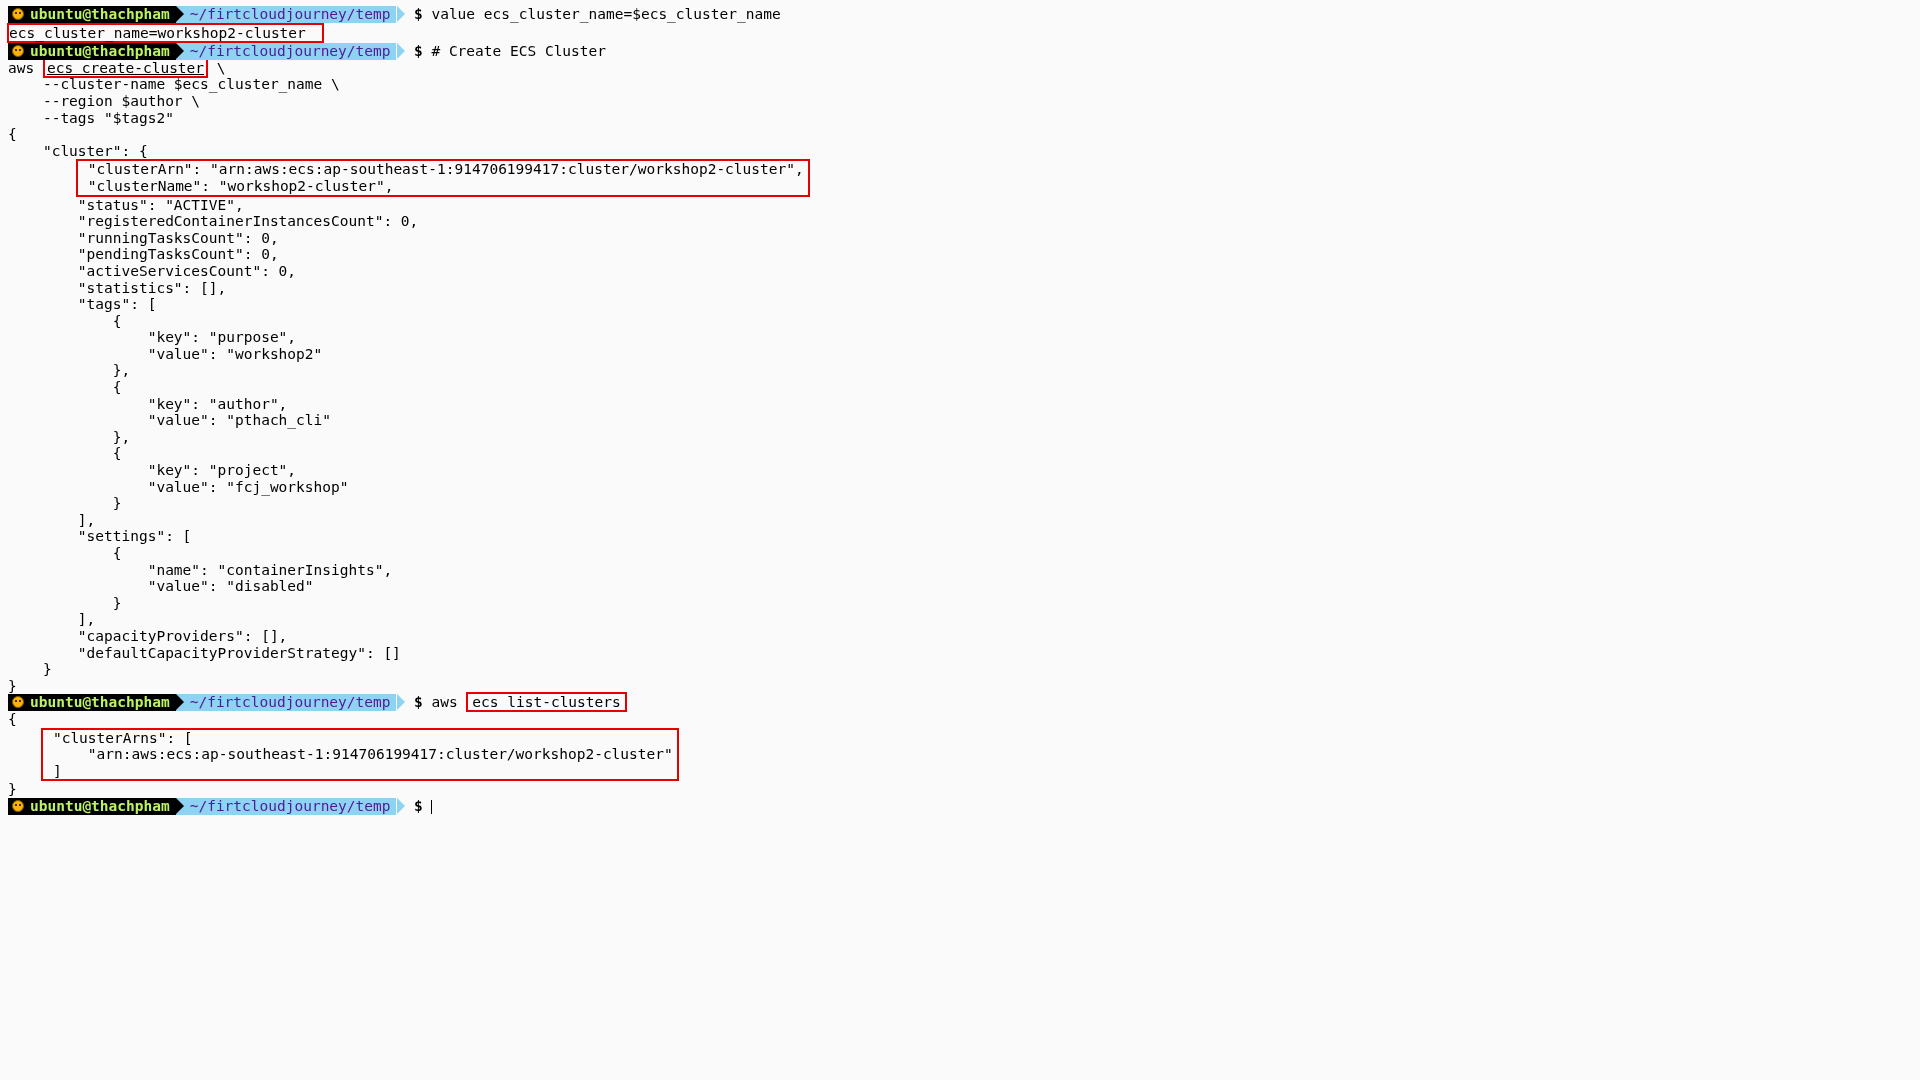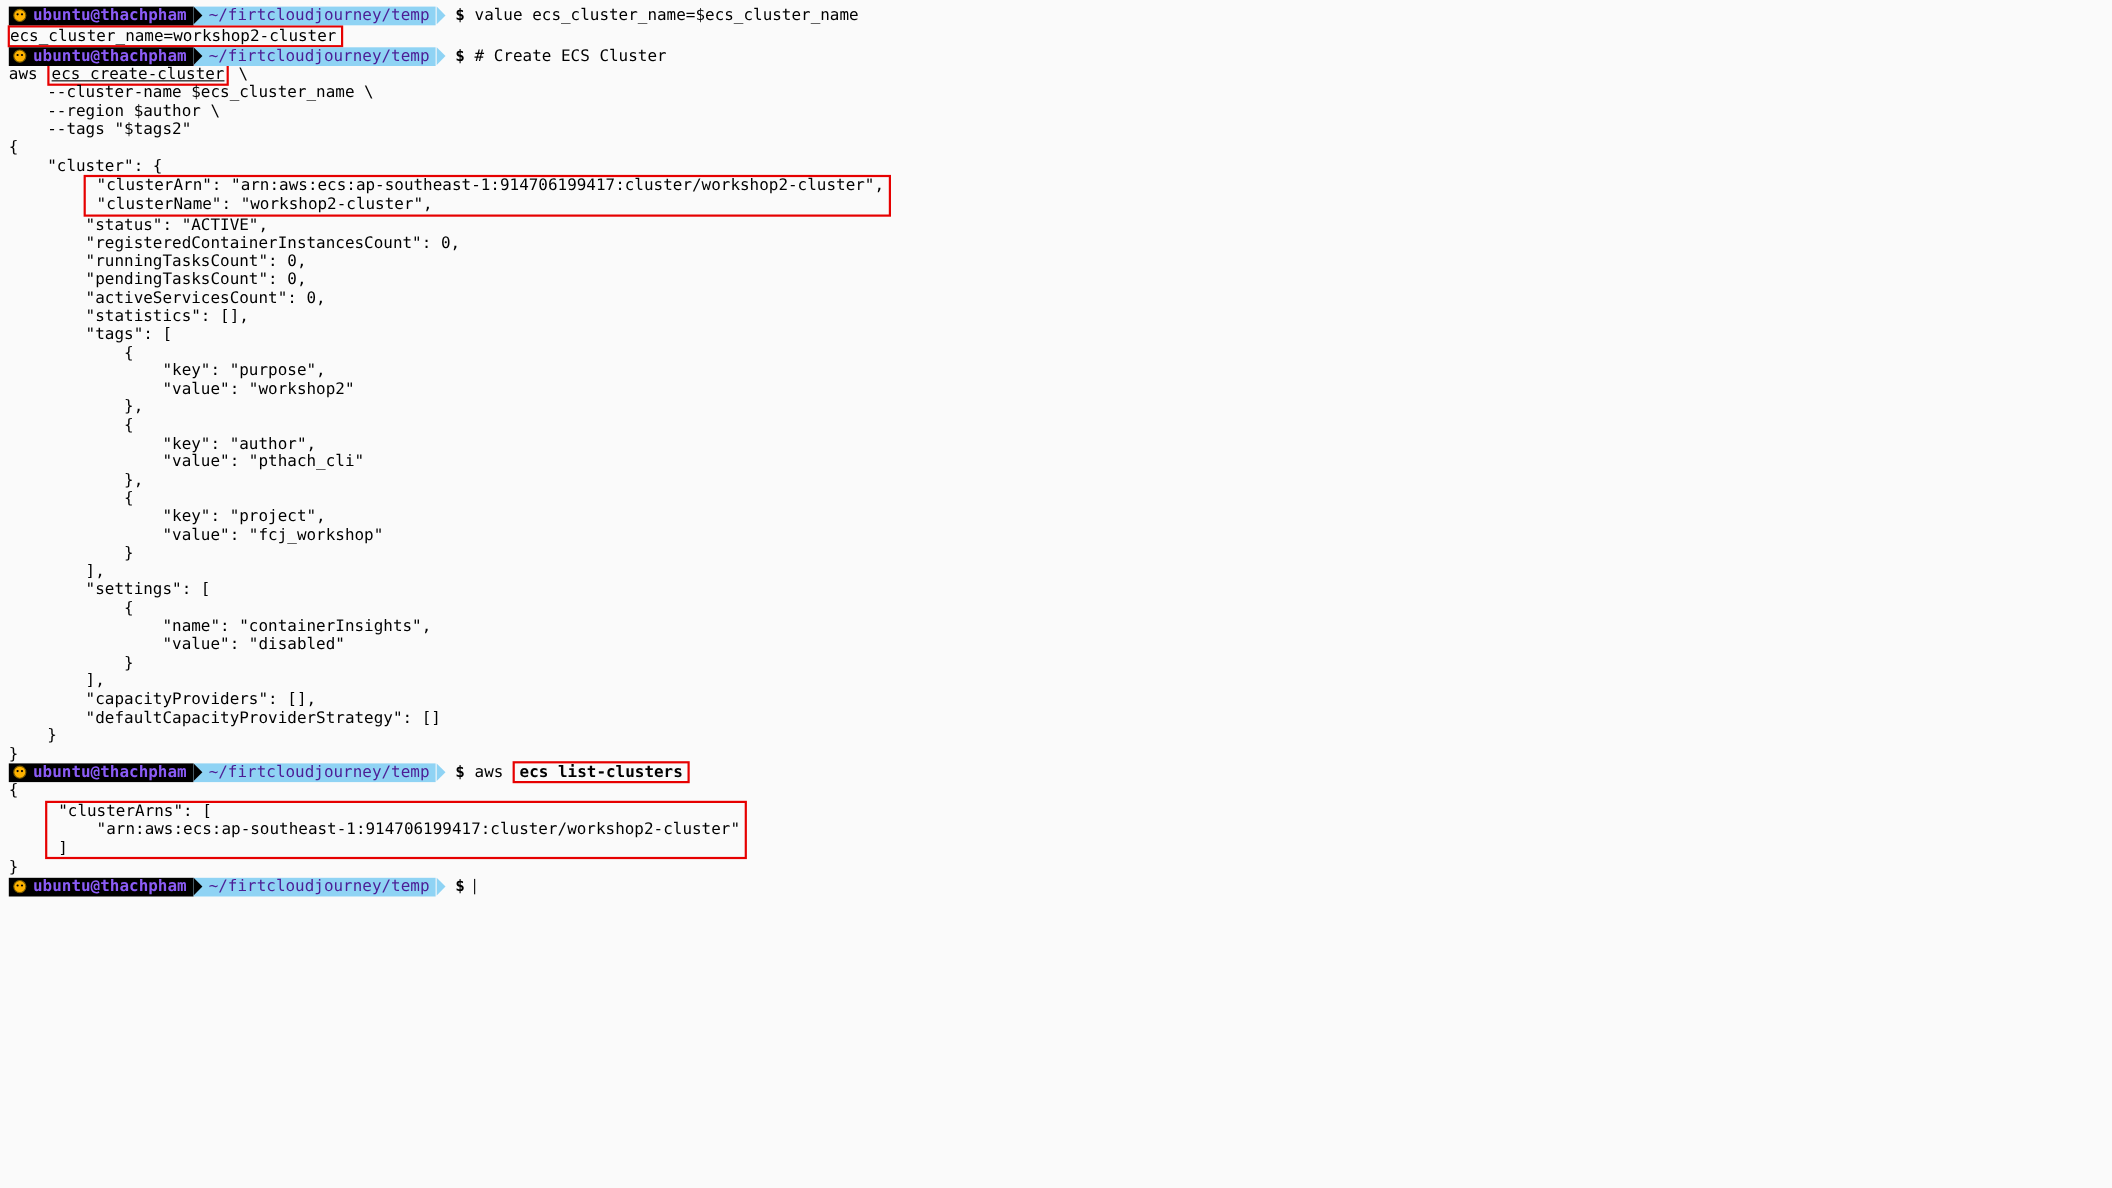--- a/index.html
+++ b/index.html
@@ -30,21 +30,21 @@
       position: absolute;
       right: -8.3px;
       top: 0;
       width: 0; height: 0;
       border-top: 8.3px solid transparent;
       border-bottom: 8.3px solid transparent;
       z-index: 2;
     }
     .seg-black {
       background: #000;
-      color: #8b5cf6;
+      color: #bef264;
       font-weight: 600;
       padding-left: 22px;
     }
     .seg-black::after { border-left: 8.3px solid #000; }
     .seg-blue {
       background: #8fd3f4;
       color: #4c1d95;
       font-weight: 400;
       padding-left: 14px;
     }
@@ -85,21 +85,21 @@
     }
   </style>
 </head>
 <body>
 
 
 
 
 <div class="line"><span class="prompt-wrap"><span class="seg seg-black"><span class="seg-icon"></span><span>ubuntu@thachpham</span></span><span class="seg seg-blue"><span>~/firtcloudjourney/temp</span></span></span>  <span class="dollar">$</span> <span>value ecs_cluster_name=$ecs_cluster_name</span></div>
 
-<div class="line"><span class="redbox" style="display:inline-block; padding:0 4px 0 0; margin-left:-1px;"><span>ecs_cluster_name=workshop2-cluster</span></span></div>
+<div class="line"><span class="redbox" style="display:inline-block; padding:0 16px 0 0; margin-left:-1px;"><span>ecs_cluster_name=workshop2-cluster</span></span></div>
 
 <div class="line"><span class="prompt-wrap"><span class="seg seg-black"><span class="seg-icon"></span><span>ubuntu@thachpham</span></span><span class="seg seg-blue"><span>~/firtcloudjourney/temp</span></span></span>  <span class="dollar">$</span> <span># Create ECS Cluster</span></div>
 
 <div class="line"><span>aws </span><span class="redbox" style="padding:0 2px;text-decoration:underline;"><span>ecs create-cluster</span></span><span> \</span></div>
 <div class="line"><span>    --cluster-name $ecs_cluster_name \</span></div>
 <div class="line"><span>    --region $author \</span></div>
 <div class="line"><span>    --tags "$tags2"</span></div>
 
 <div class="line"><span>{</span></div>
 <div class="line"><span>    "cluster": {</span></div>
@@ -132,21 +132,21 @@
 <div class="line"><span>            {</span></div>
 <div class="line"><span>                "name": "containerInsights",</span></div>
 <div class="line"><span>                "value": "disabled"</span></div>
 <div class="line"><span>            }</span></div>
 <div class="line"><span>        ],</span></div>
 <div class="line"><span>        "capacityProviders": [],</span></div>
 <div class="line"><span>        "defaultCapacityProviderStrategy": []</span></div>
 <div class="line"><span>    }</span></div>
 <div class="line"><span>}</span></div>
 
-<div class="line"><span class="prompt-wrap"><span class="seg seg-black"><span class="seg-icon"></span><span>ubuntu@thachpham</span></span><span class="seg seg-blue"><span>~/firtcloudjourney/temp</span></span></span>  <span class="dollar">$</span> <span>aws </span><span class="redbox" style="padding:0 4px;font-weight:bold;"><span>ecs list-clusters</span></span></div>
+<div class="line"><span class="prompt-wrap"><span class="seg seg-black"><span class="seg-icon"></span><span>ubuntu@thachpham</span></span><span class="seg seg-blue"><span>~/firtcloudjourney/temp</span></span></span>  <span class="dollar">$</span> <span>aws </span><span class="redbox" style="padding:0 4px;"><span>ecs list-clusters</span></span></div>
 
 <div class="line"><span>{</span></div>
 <div class="redbox" style="display:inline-block; margin-left:33px; padding:0 4px;">
   <div class="line" style="margin-left:-29px;"><span>    "clusterArns": [</span></div>
   <div class="line" style="margin-left:-29px;"><span>        "arn:aws:ecs:ap-southeast-1:914706199417:cluster/workshop2-cluster"</span></div>
   <div class="line" style="margin-left:-29px;"><span>    ]</span></div>
 </div>
 <div class="line"><span>}</span></div>
 
 <div class="line"><span class="prompt-wrap"><span class="seg seg-black"><span class="seg-icon"></span><span>ubuntu@thachpham</span></span><span class="seg seg-blue"><span>~/firtcloudjourney/temp</span></span></span>  <span class="dollar">$</span> <span class="cursor"></span></div>

